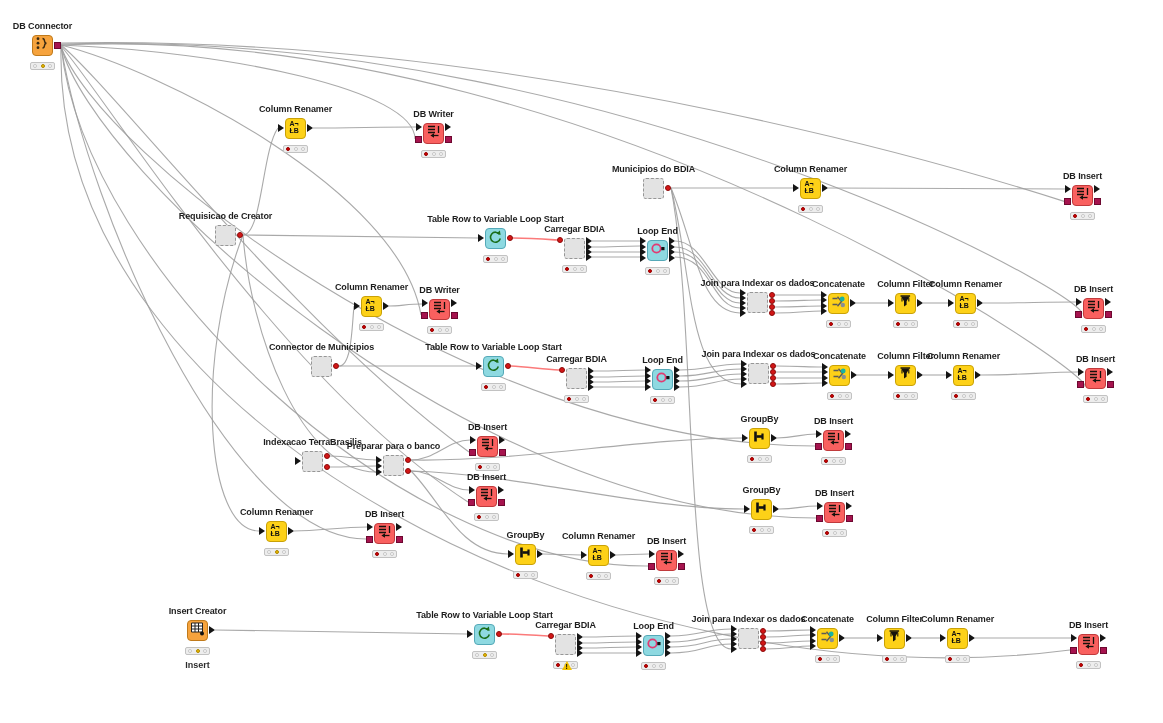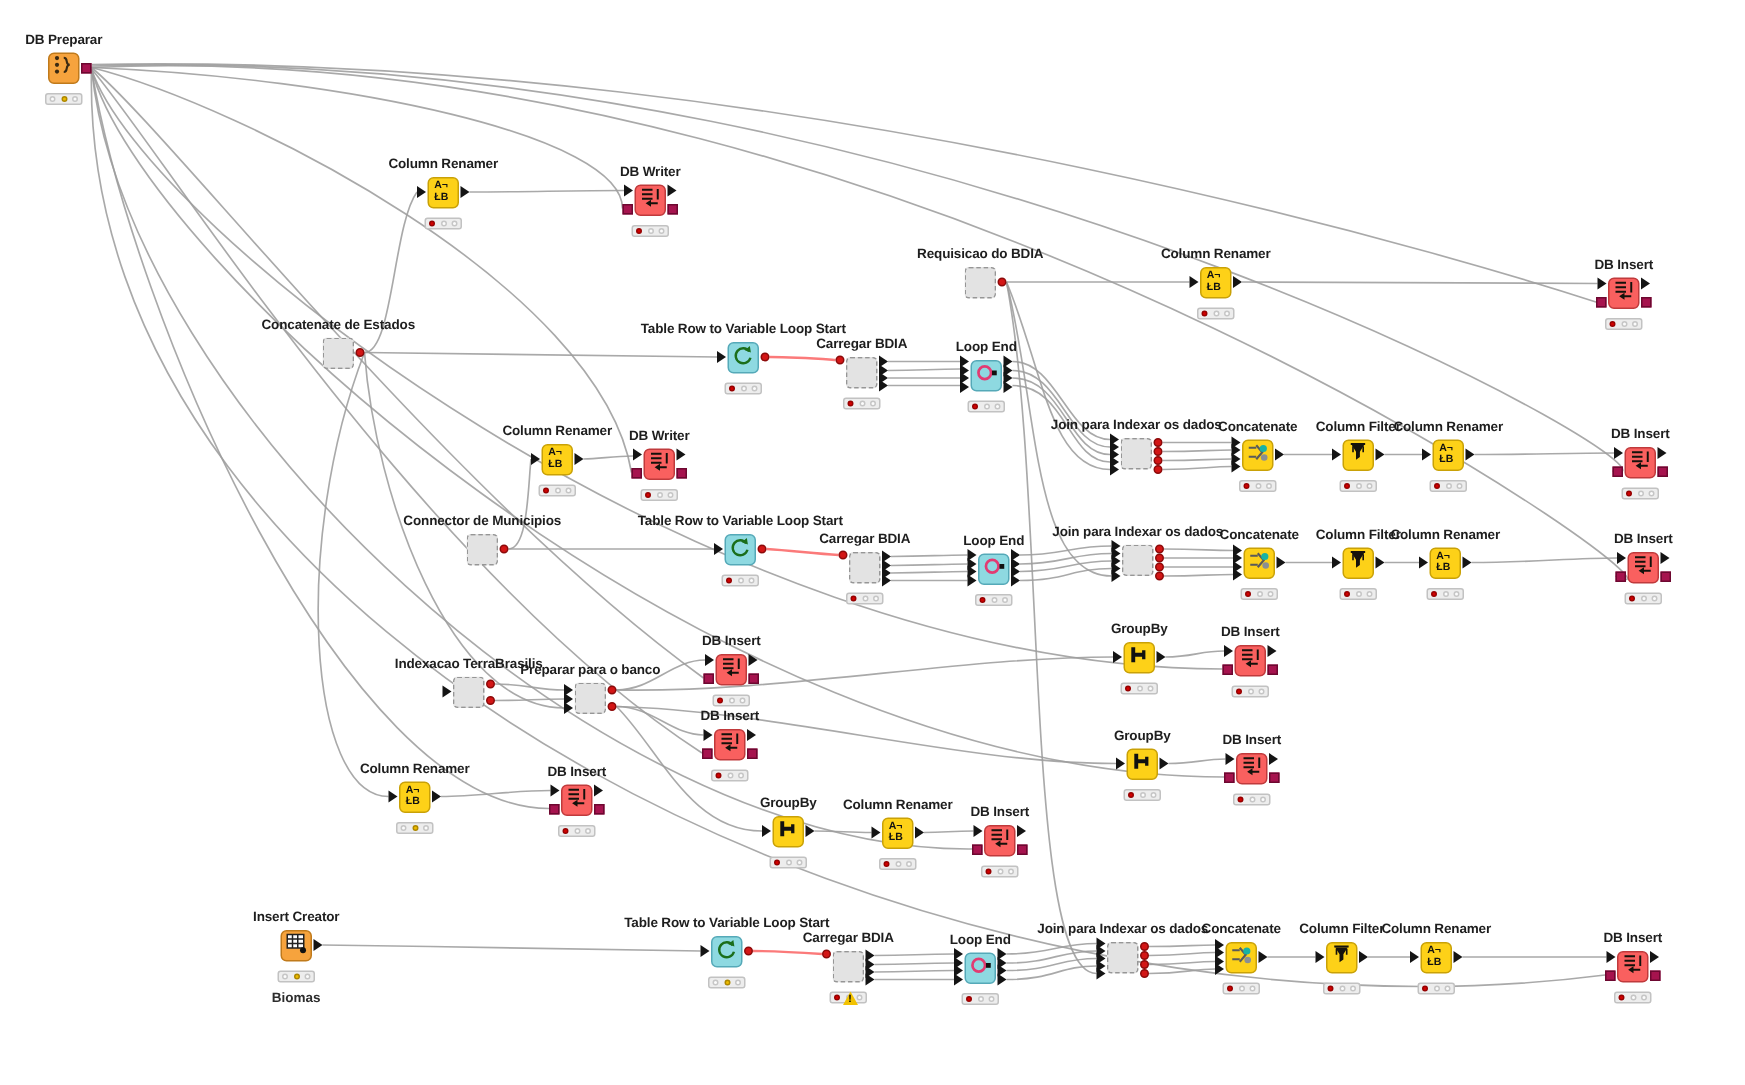--- a/index.html
+++ b/index.html
@@ -120,21 +120,21 @@
       <path d="M61 45 C 620 20, 1157 420, 1077 384" class="wire"></path>
       <path d="M61 45 C 115 90, 300 330, 469 452" class="wire"></path>
       <path d="M61 46 C 108 100, 280 380, 468 502" class="wire"></path>
       <path d="M61 46 C 95 150, 470 446, 815 446" class="wire"></path>
       <path d="M61 46 C 92 170, 470 518, 816 518" class="wire"></path>
       <path d="M61 46 C 88 210, 230 539, 366 539" class="wire"></path>
       <path d="M61 46 C 85 270, 400 568, 648 566" class="wire"></path>
       <path d="M61 46 C 52 430, 620 708, 1070 650" class="wire"></path>
     </svg>
 <div class="node" style="left: 32px; top: 35px;">
-      <div class="label">DB Preparar</div>
+      <div class="label">DB Connector</div>
       <div class="body orange">
         <span><svg width="17" height="17" viewBox="0 0 17 17">
             <g fill="#3b2a12">
               <circle cx="4" cy="3.7" r="1.4"></circle>
               <circle cx="4" cy="8.2" r="1.4"></circle>
               <circle cx="4" cy="12.7" r="1.4"></circle>
             </g>
             <path d="M8.5 13 C12 13 9 8.2 12.5 8.2 M8.5 3.5 C12 3.5 9 8.2 12.5 8.2" stroke="#3b2a12" stroke-width="1.4" fill="none"></path>
           </svg></span>
       </div>
@@ -174,21 +174,21 @@
       <div class="port sq-in" style="top: 12.5px; left: -8px;"></div>
       <div class="port tri-out" style="top: 0px; left: 22px;"></div>
       <div class="port sq-out" style="top: 12.5px; left: 22px;"></div>
       <div class="status">
         <span class="dot lit-red"></span>
         <span class="dot"></span>
         <span class="dot"></span>
       </div>
     </div>
     <div class="node" style="left: 215px; top: 225px;">
-      <div class="label">Concatenate de Estados</div>
+      <div class="label">Requisicao de Creator</div>
       <div class="body meta">
         <span></span>
       </div>
       <div class="port circ-out" style="top: 7px; left: 22px;"></div>
     </div>
     <div class="node" style="left: 485px; top: 228px;">
       <div class="label">Table Row to Variable Loop Start</div>
       <div class="body cyan">
         <span><svg width="17" height="17" viewBox="0 0 17 17">
             <path d="M12.5 6.2a5 5 0 1 0 .8 4.3" fill="none" stroke="#1b6e1b" stroke-width="1.6"></path>
@@ -235,21 +235,21 @@
       <div class="port tri-out" style="top: 2.5px; left: 22px;"></div>
       <div class="port tri-out" style="top: 8px; left: 22px;"></div>
       <div class="port tri-out" style="top: 13.5px; left: 22px;"></div>
       <div class="status">
         <span class="dot lit-red"></span>
         <span class="dot"></span>
         <span class="dot"></span>
       </div>
     </div>
     <div class="node" style="left: 643px; top: 178px;">
-      <div class="label">Requisicao do BDIA</div>
+      <div class="label">Municipios do BDIA</div>
       <div class="body meta">
         <span></span>
       </div>
       <div class="port circ-out" style="top: 7px; left: 22px;"></div>
     </div>
     <div class="node" style="left: 800px; top: 178px;">
       <div class="label">Column Renamer</div>
       <div class="body yellow">
         <span><svg width="17" height="17" viewBox="0 0 17 17">
             <text x="2.5" y="7.5" font-size="7" font-weight="bold" fill="#111">A¬</text>
@@ -780,21 +780,21 @@
             <path d="M2.5 6h11M2.5 9h11M6 3v9M9.5 3v9" stroke="#222" stroke-width="1" fill="none"></path>
             <circle cx="13" cy="13.5" r="2" fill="#111"></circle>
           </svg></span>
       </div>
       <div class="port tri-out" style="top: 6px; left: 22px;"></div>
       <div class="status">
         <span class="dot"></span>
         <span class="dot lit-yellow"></span>
         <span class="dot"></span>
       </div>
-      <div class="annotation">Biomas</div>
+      <div class="annotation">Insert</div>
     </div>
     <div class="node" style="left: 474px; top: 624px;">
       <div class="label">Table Row to Variable Loop Start</div>
       <div class="body cyan">
         <span><svg width="17" height="17" viewBox="0 0 17 17">
             <path d="M12.5 6.2a5 5 0 1 0 .8 4.3" fill="none" stroke="#1b6e1b" stroke-width="1.6"></path>
             <path d="M12.9 2.6l.7 4.4-4.1-1.5z" fill="#1b6e1b"></path>
           </svg></span>
       </div>
       <div class="port tri-in" style="top: 6px; left: -7px;"></div>

